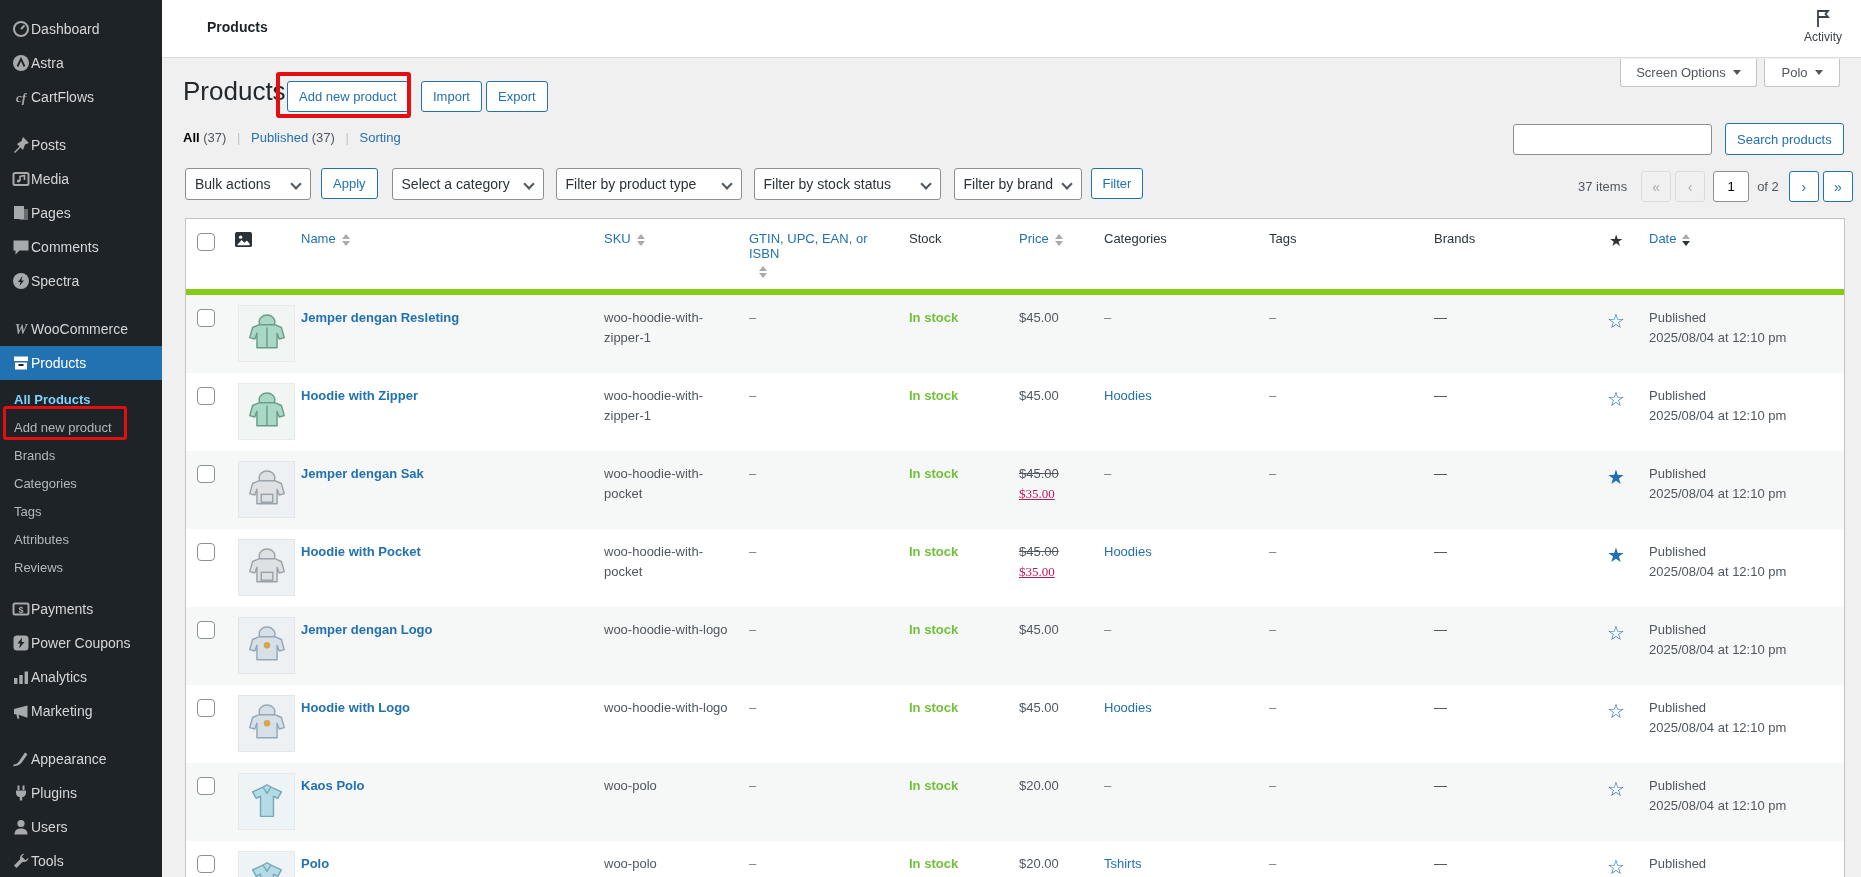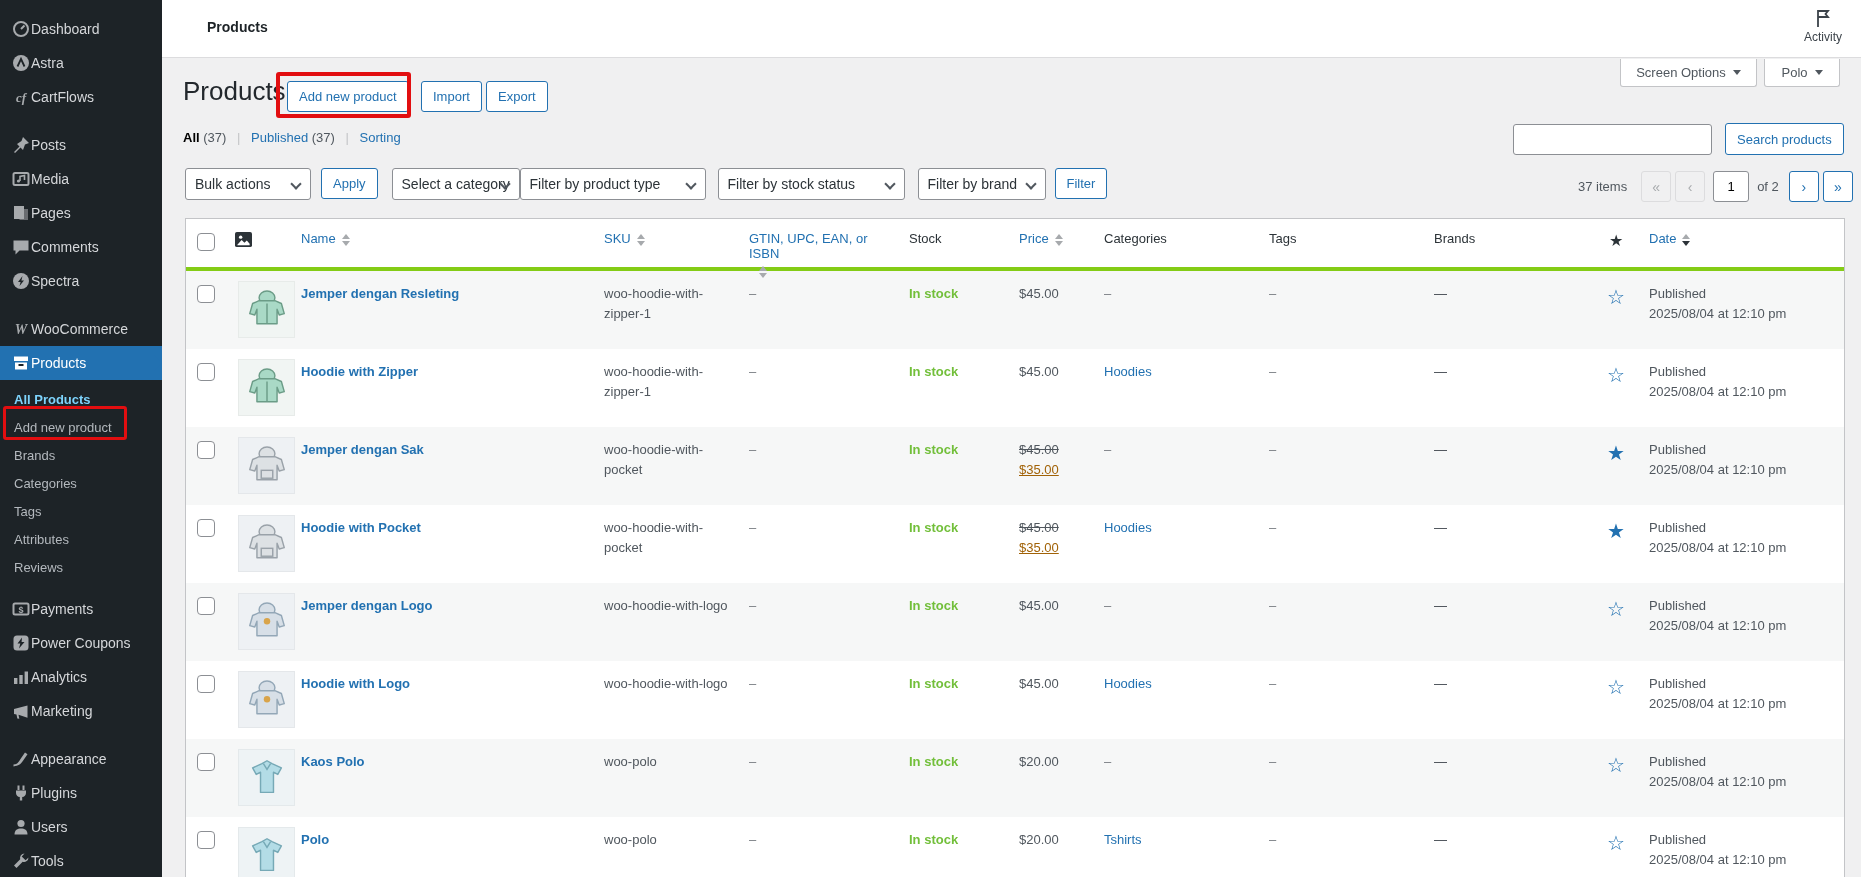--- a/index.html
+++ b/index.html
@@ -59,37 +59,37 @@
   #search-btn { position:absolute; left:1725px; top:123px; height:32px; }
 
   
   #filterbar { position:absolute; left:185px; top:168px; display:flex; align-items:flex-start; }
   .select { position:relative; height:32px; background:#fff; border:1px solid #8c8f94; border-radius:3px;
             font-size:14px; color:#2c3338; display:flex; align-items:center; padding:0 26px 0 9px; cursor:pointer; white-space:nowrap; }
   .select::after { content:""; position:absolute; right:10px; top:11px; width:6px; height:6px;
             border-right:2px solid #50575e; border-bottom:2px solid #50575e; transform:rotate(45deg); }
   #sel-bulk { width:126px; margin-right:10px; }
   #btn-apply { margin-right:14px; }
-  #sel-category { width:128px; }
+  #sel-category { width:152px; margin-right:12px; }
   #sel-ptype { width:186px; margin-right:12px; }
   #sel-stock { width:187px; margin-right:13px; }
   #sel-brand { width:128px; margin-right:9px; }
 
   #pagination { position:absolute; left:1578px; top:171px; display:flex; align-items:center; font-size:13px; color:#50575e; }
   .page-btn { width:30px; height:31px; border-radius:3px; display:flex; align-items:center; justify-content:center;
               font-size:14px; margin-left:4px; }
   .page-btn.disabled { background:#f0f0f1; border:1px solid #dcdcde; color:#a7aaad; }
   .page-btn.enabled  { background:#fff; border:1px solid #2271b1; color:#2271b1; cursor:pointer; }
   #page-input { width:36px; height:31px; margin-left:8px; text-align:center; border:1px solid #8c8f94; border-radius:3px; font-size:13px; background:#fff; }
   #page-of { margin:0 6px 0 8px; }
 
   
   #table { position:absolute; left:185px; top:218px; width:1660px; background:#fff; border:1px solid #c3c4c7; }
   .trow { display:grid; grid-template-columns:40px 67px 303px 145px 160px 110px 85px 165px 165px 170px 45px 205px; }
-  #thead { height:52px; border-bottom:4px solid #84cc16; }
+  #thead { height:76px; border-bottom:6px solid #84cc16; }
   .th { padding:12px 8px 0 8px; font-size:13px; color:#2c3338; }
   .th a { color:#2271b1; }
   .th.sortable { cursor:pointer; }
   .sort-arrows { display:inline-flex; flex-direction:column; gap:2px; margin-left:6px; vertical-align:middle; }
   .sort-arrows.below { display:flex; margin:5px 0 0 10px; }
   .arr-up   { width:0;height:0;border-left:4px solid transparent;border-right:4px solid transparent;border-bottom:5px solid #a7aaad; }
   .arr-down { width:0;height:0;border-left:4px solid transparent;border-right:4px solid transparent;border-top:5px solid #a7aaad; }
   .arr-down.active { border-top-color:#2c3338; }
   .th-star { font-size:16px; color:#2c3338; padding-left:13px; }
 
@@ -102,21 +102,21 @@
   .cell.c-cb { padding:14px 0 0 11px; }
   .cell.c-img { padding:10px 0 0 12px; }
   .thumb { width:57px; height:57px; display:flex; align-items:center; justify-content:center; border:1px solid rgba(0,0,0,0.04); }
   .thumb svg { width:46px; height:46px; }
   .row-title { font-weight:bold; color:#2271b1; font-size:13px; }
   .instock { color:#72bf3a; font-weight:bold; }
   .cat-link { color:#2271b1; }
   .dash { color:#787c82; }
   .brands-dash { color:#3c434a; }
   del { color:#50575e; }
-  ins { color:#a16207; text-decoration:underline; }
+  ins { color:#be185d; text-decoration:underline;font-family:Liberation Serif, serif; }
   .star-cell { font-size:20px; color:#2271b1; padding-top:11px; padding-left:11px; cursor:pointer; }
   .date-cell div { color:#50575e; }
 </style>
 </head>
 <body>
 
 <nav id="sidebar">
     <div class="sb-item">
       <span class="sb-icon">
         <svg viewBox="0 0 20 20" width="20" height="20">

